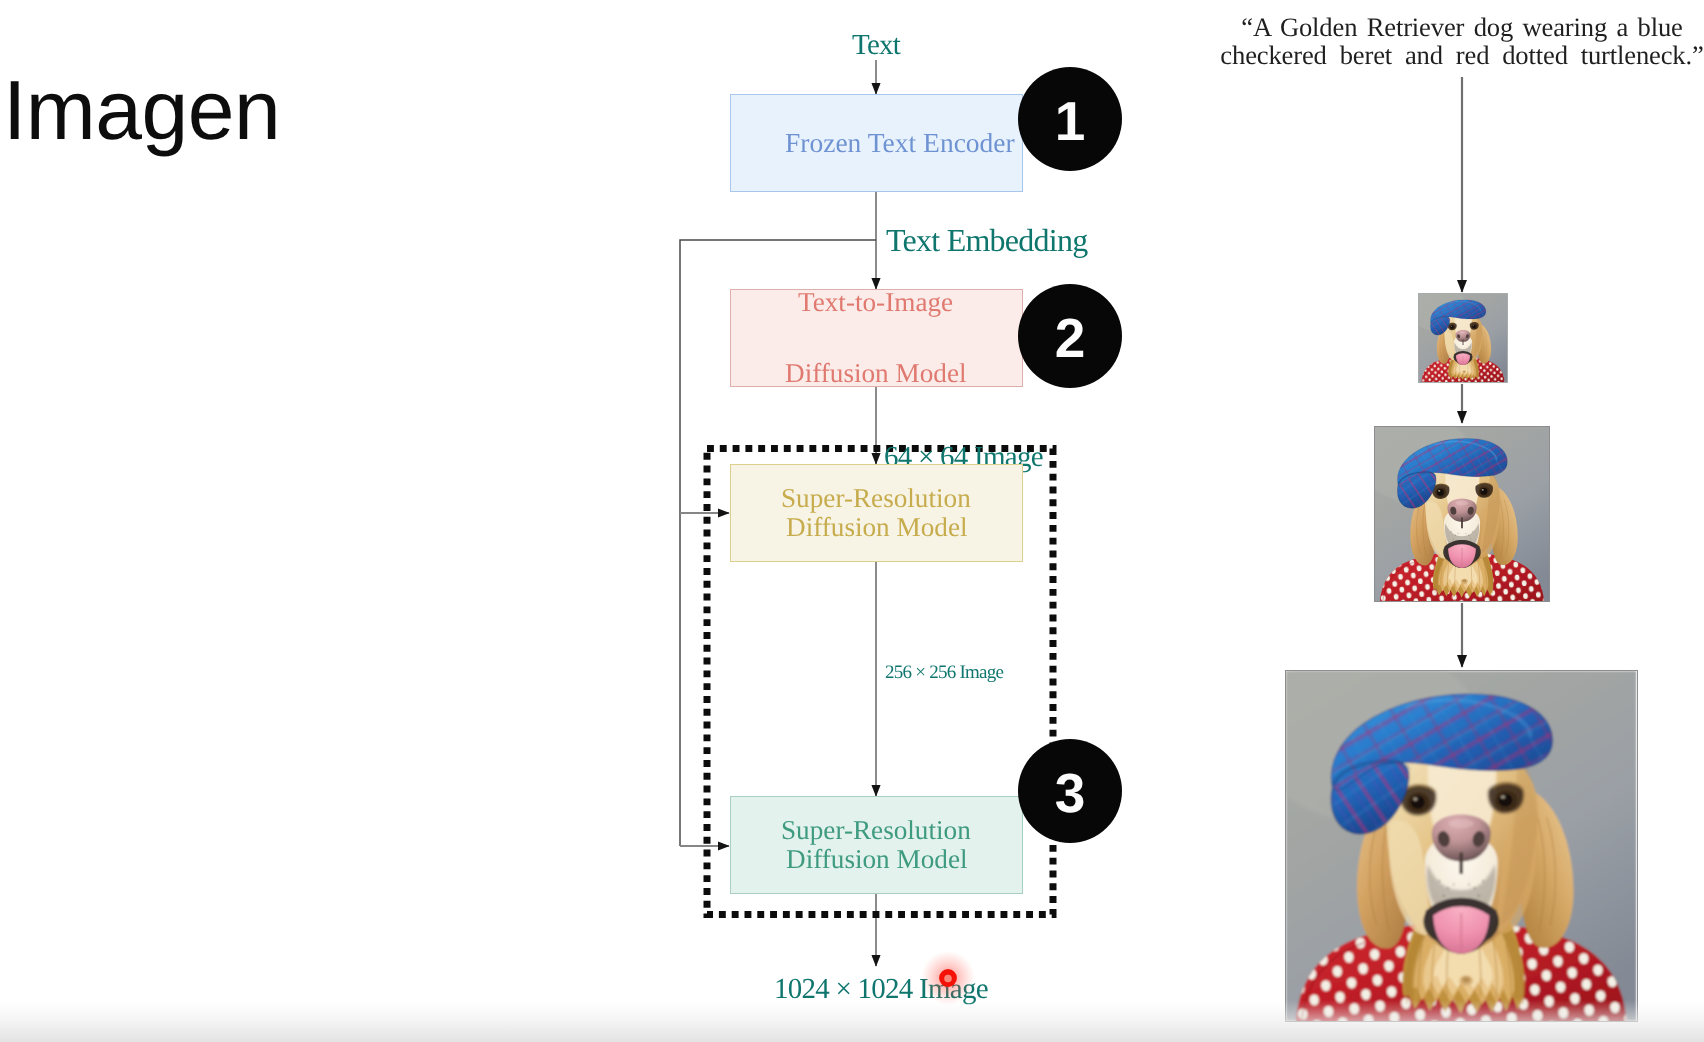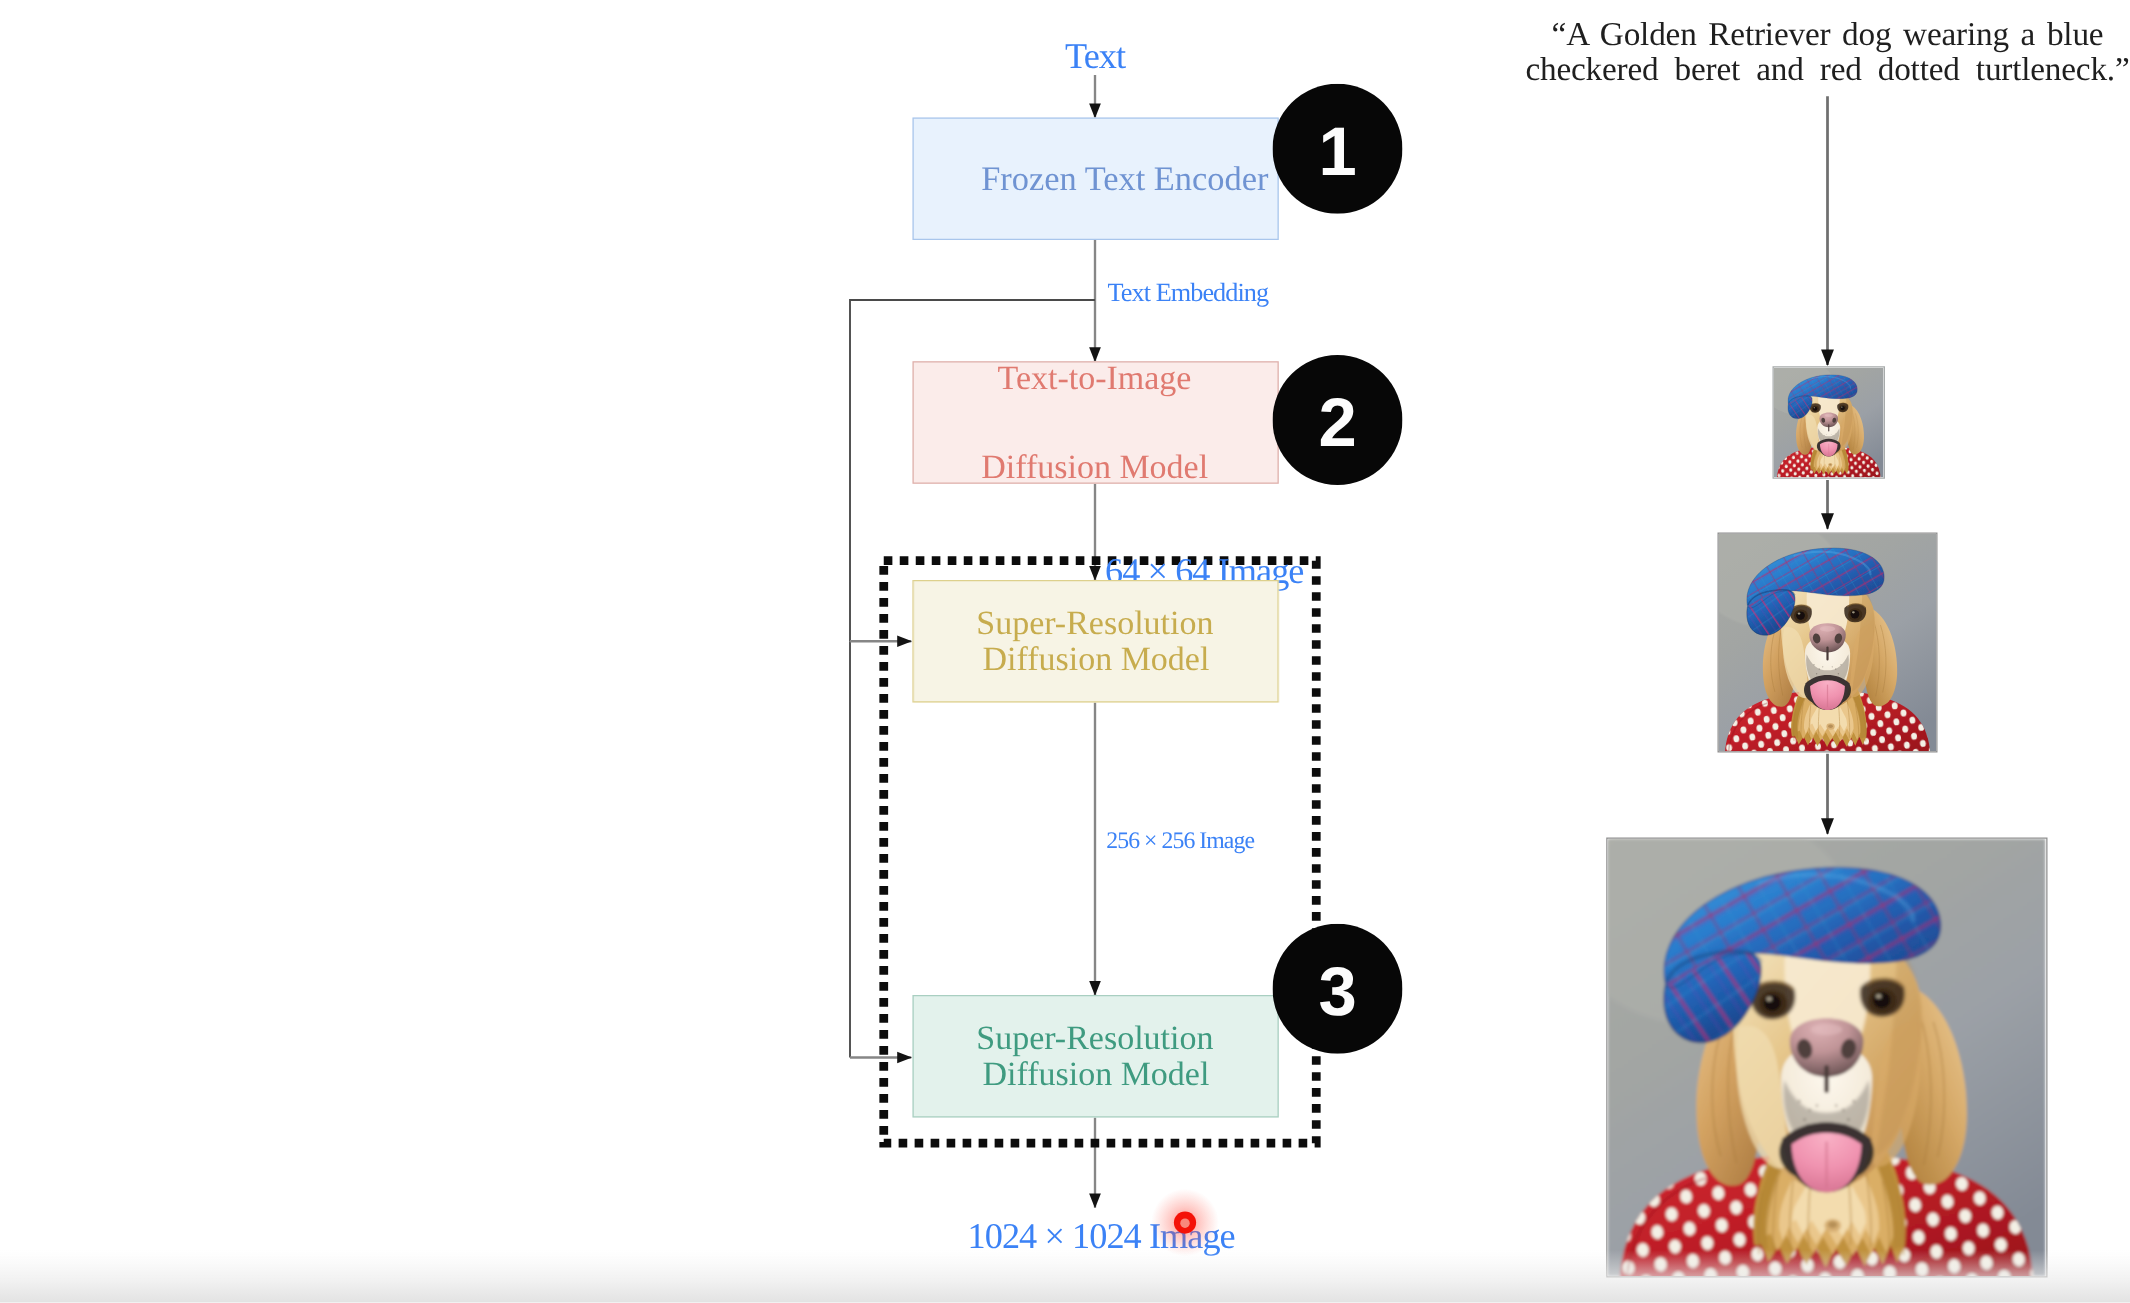--- a/index.html
+++ b/index.html
@@ -19,21 +19,21 @@
 
   
   #diagram{position:absolute;left:0;top:0;width:1180px;height:1042px;opacity:0.999;}
   .dbox{position:absolute;box-sizing:border-box;border-width:1.2px;border-style:solid;
         display:flex;flex-direction:column;align-items:center;justify-content:center;
         font-family:"Liberation Serif",serif;text-align:center;}
   .dbox span{display:block;white-space:nowrap;will-change:transform;}
   .numcircle{position:absolute;border-radius:50%;background:#070707;will-change:transform;color:#fcfcfc;box-sizing:border-box;
         display:flex;align-items:center;justify-content:center;
         font-family:"Liberation Sans",sans-serif;font-weight:700;}
-  .dlabel{position:absolute;font-family:"Liberation Serif",serif;color:#3b82f6;will-change:transform;
+  .dlabel{position:absolute;font-family:"Liberation Serif",serif;color:#0f766e;will-change:transform;
         white-space:nowrap;letter-spacing:-0.75px;}
 
   
   #prompt{position:absolute;left:1162px;top:13px;width:600px;
         font-family:"Liberation Serif",serif;font-size:26.6px;line-height:28.4px;
         color:#1f1f1f;text-align:center;letter-spacing:-0.15px;}
   #prompt .pl1{display:block;white-space:nowrap;will-change:transform;word-spacing:2.9px;}
   #prompt .pl2{display:block;white-space:nowrap;will-change:transform;word-spacing:6.4px;}
   .genimg{position:absolute;box-sizing:border-box;border:1px solid #8d8d8d;
         overflow:hidden;line-height:0;}
@@ -55,21 +55,21 @@
         background:#e3f2ec;border-color:#a9cfc1;font-size:27.2px;color:#3f9b80;
         line-height:29.3px;}
 
   
   #circ1{left:1018px;top:67px;width:104px;height:104px;font-size:55px;padding-top:3px;}
   #circ2{left:1018px;top:284px;width:104px;height:104px;font-size:55px;padding-top:3px;}
   #circ3{left:1018px;top:739px;width:104px;height:104px;font-size:55px;padding-top:3px;}
 
   
   #lbl-text{left:852px;top:29px;font-size:29px;}
-  #lbl-emb{left:886px;top:222px;font-size:21px;}
+  #lbl-emb{left:886px;top:222px;font-size:32px;}
   #lbl-64{left:884px;top:407px;font-size:29px;margin-top:34px;}
   #lbl-256{left:885px;top:662px;font-size:19px;}
   #lbl-1024{left:774px;top:973px;font-size:29px;}
 
   
   #img64  {left:1417.5px;top:293px;width:90px;height:90px;border-color:#a7abab;}
   #img256 {left:1374px;top:425.5px;width:176px;height:176.5px;}
   #img1024{left:1285px;top:669.5px;width:352.5px;height:352px;}
 
   
@@ -307,20 +307,21 @@
                C766 238 732 270 664 280 C588 290 510 282 442 272 C372 262 320 256 270 268
                C222 280 146 372 132 330 Z" fill="none" stroke="#16376f" stroke-width="4" opacity="0.35"></path>
       <path d="M132 334 C120 400 144 448 188 462 C232 476 282 450 314 402
                C344 358 356 308 348 282" fill="none" stroke="#112f5d" stroke-width="4.5" opacity="0.42"></path>
     </g>
     </g>
   </g>
 </defs>
 </svg>
 
+  <div id="title">Imagen</div>
 
 
   <div id="diagram">
 
     <svg id="dsvg" width="1180" height="1042" viewBox="0 0 1180 1042">
       <defs>
         <marker id="ah" viewBox="0 0 12 10" refX="11.3" refY="5" markerWidth="6.3" markerHeight="6" orient="auto-start-reverse">
           <path d="M 0 0.3 L 12 5 L 0 9.7 z" fill="#131313"></path>
         </marker>
       </defs>

